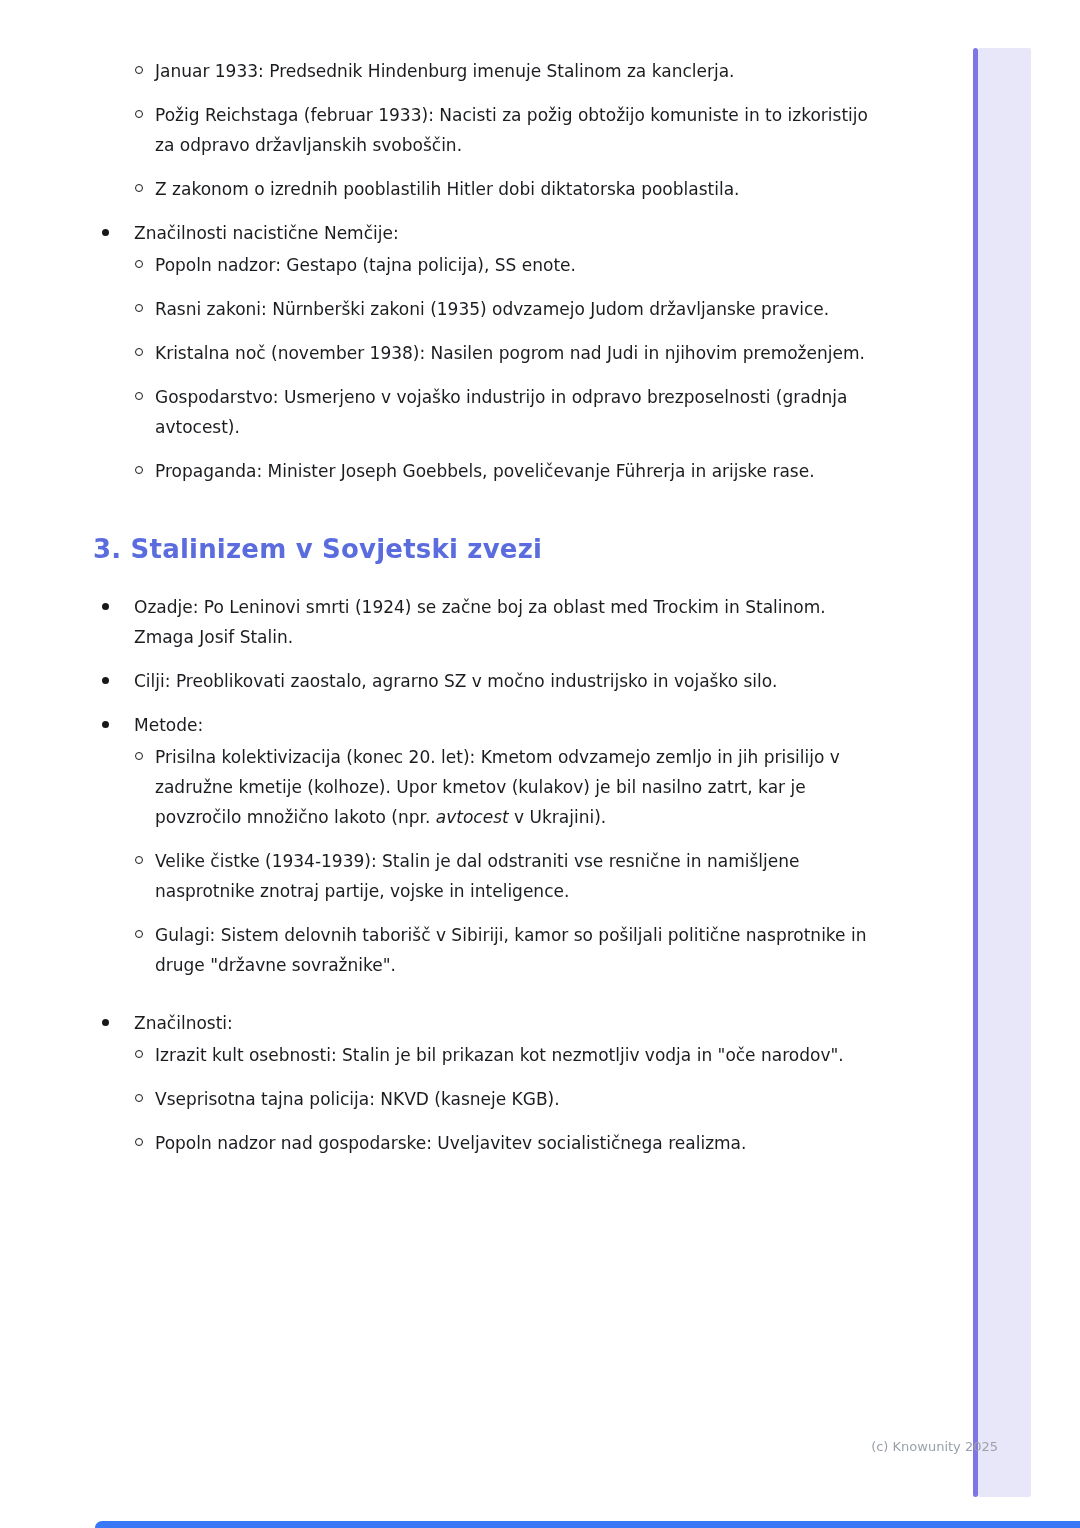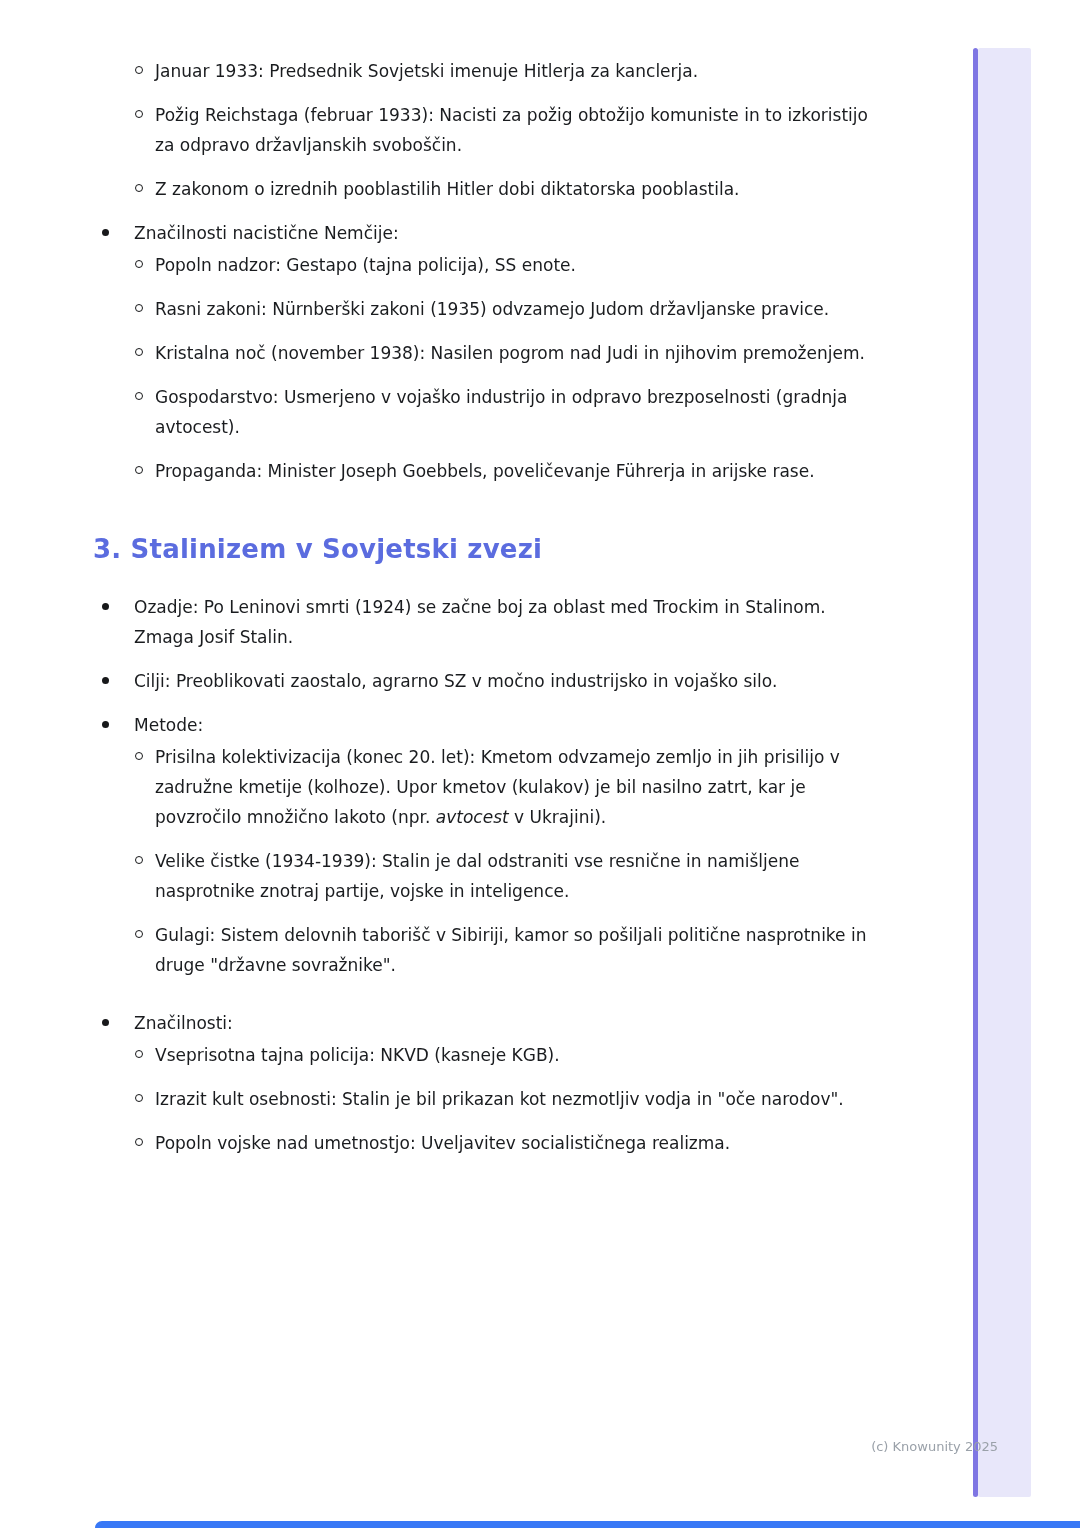--- a/index.html
+++ b/index.html
@@ -68,21 +68,21 @@
 
 <div class="side-line"></div>
 <div class="side-band"></div>
 
 <main class="content">
 
   <ul class="standalone-sub">
     <li>
       <span class="circ"></span>
       <div class="li-body">
-          <p class="txt"><span>Januar 1933: Predsednik Sovjetski imenuje Hitlerja za kanclerja.</span></p>
+          <p class="txt"><span>Januar 1933: Predsednik Hindenburg imenuje Stalinom za kanclerja.</span></p>
         </div>
     </li>
     <li>
       <span class="circ"></span>
       <div class="li-body">
           <p class="txt"><span class="b">Požig Reichstaga (februar 1933)</span><span>: Nacisti za požig obtožijo komuniste in to izkoristijo za odpravo državljanskih svoboščin.</span></p>
         </div>
     </li>
     <li>
       <span class="circ"></span>
@@ -177,33 +177,33 @@
     </li>
 
     <li>
       <span class="dot"></span>
       <div class="li-body">
         <p class="txt"><span class="b">Značilnosti</span><span>:</span></p>
         <ul class="sub">
           <li>
             <span class="circ"></span>
             <div class="li-body">
+                <p class="txt"><span class="b">Izrazit kult osebnosti</span><span>: Stalin je bil prikazan kot nezmotljiv vodja in "oče narodov".</span></p>
+              </div>
+          </li>
+          <li>
+            <span class="circ"></span>
+            <div class="li-body">
                 <p class="txt"><span class="b">Vseprisotna tajna policija</span><span>: NKVD (kasneje KGB).</span></p>
               </div>
           </li>
           <li>
             <span class="circ"></span>
             <div class="li-body">
-                <p class="txt"><span class="b">Izrazit kult osebnosti</span><span>: Stalin je bil prikazan kot nezmotljiv vodja in "oče narodov".</span></p>
-              </div>
-          </li>
-          <li>
-            <span class="circ"></span>
-            <div class="li-body">
-                <p class="txt"><span class="b">Popoln vojske nad umetnostjo</span><span>: Uveljavitev socialističnega realizma.</span></p>
+                <p class="txt"><span class="b">Popoln nadzor nad gospodarske</span><span>: Uveljavitev socialističnega realizma.</span></p>
               </div>
           </li>
         </ul>
       </div>
     </li>
   </ul>
 
 </main>
 
 <div class="watermark">(c) Knowunity 2025</div>

